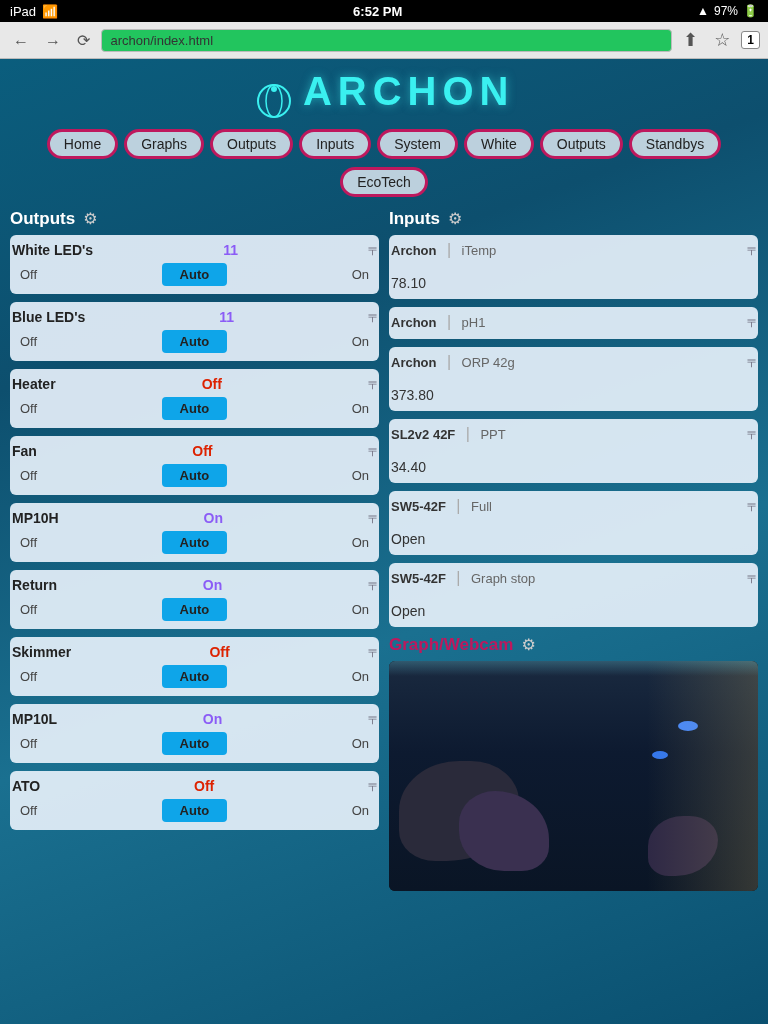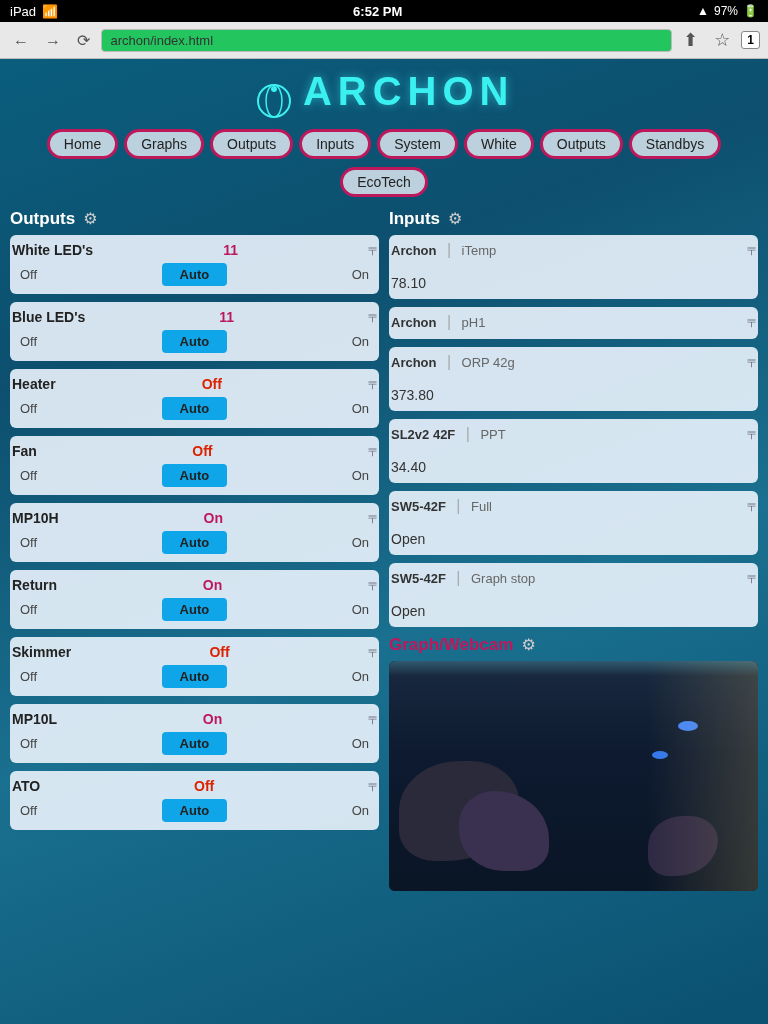--- a/index.html
+++ b/index.html
@@ -155,21 +155,21 @@
       display: flex;
       align-items: center;
       justify-content: space-between;
       margin-bottom: 4px;
     }
     .card-name {
       font-size: 14px;
       font-weight: bold;
       color: #222;
     }
-    .card-status-green { color: #be185d; font-weight: bold; font-size: 14px; }
+    .card-status-green { color: #8b5cf6; font-weight: bold; font-size: 14px; }
     .card-status-red { color: #dd2200; font-weight: bold; font-size: 14px; }
     .card-controls {
       display: flex;
       align-items: center;
       justify-content: space-between;
     }
     .ctrl-btn {
       background: none;
       border: none;
       font-size: 13px;

